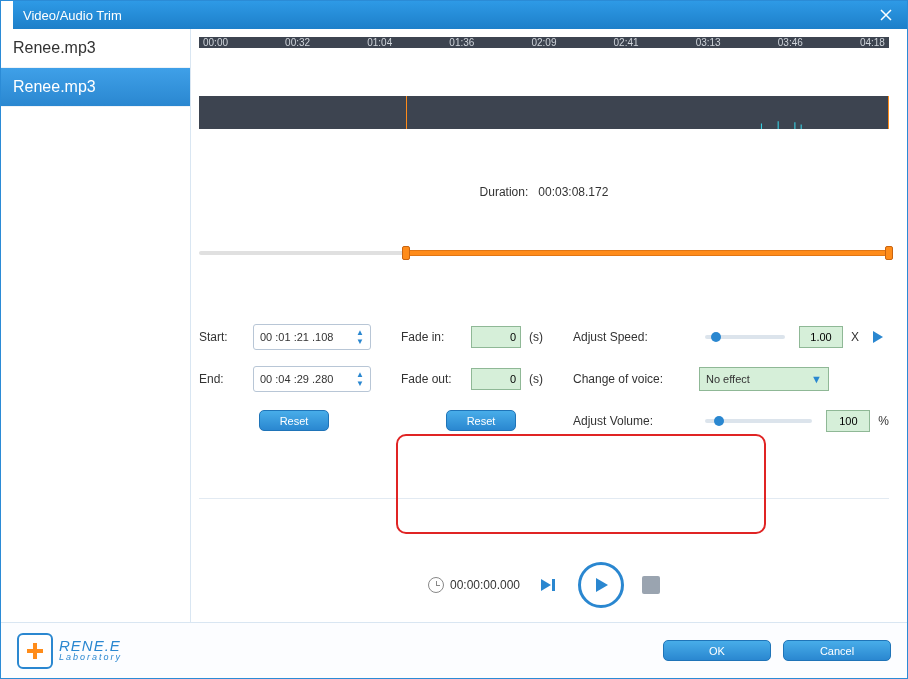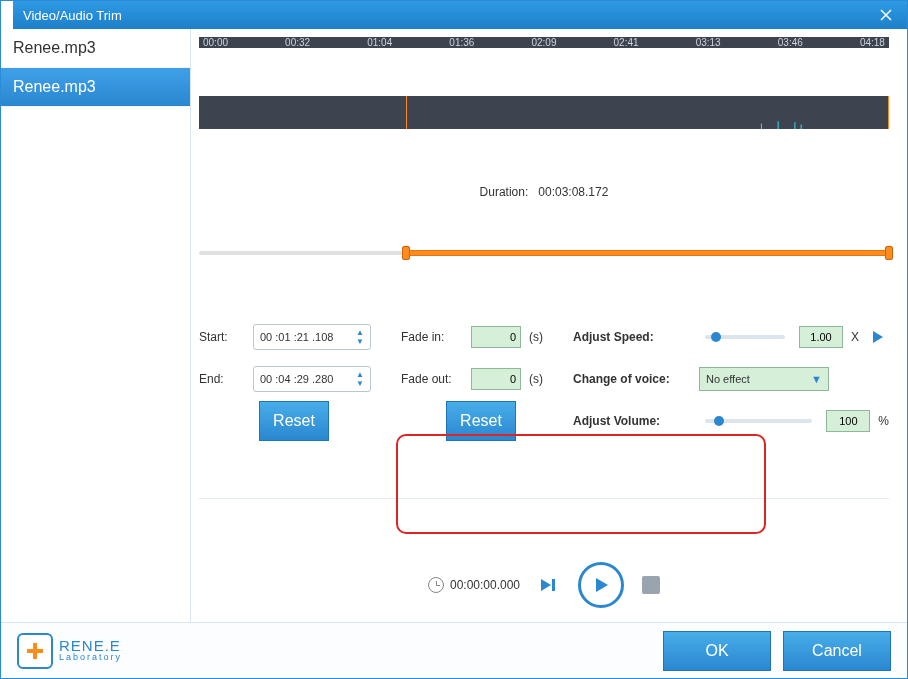--- a/index.html
+++ b/index.html
@@ -37,42 +37,42 @@
   .ctrl-row { display:flex; align-items:center; height: 42px; font-size:12px; color:#333; gap:8px; }
   .ctrl-row label { width: 46px; }
   .time-input { width: 118px; height: 26px; border:1px solid #b8c6d6; border-radius:3px; display:flex; align-items:center; justify-content:space-between; padding:0 4px 0 6px; font-size:11px; background:#fff; }
   .spinner-btns { display:flex; flex-direction:column; gap:1px; }
   .spinner-btns div { width:12px; height:8px; display:flex; align-items:center; justify-content:center; cursor:pointer; color:#2a87d0; font-size:8px; }
   .num-input { width: 50px; height:22px; background:#d6efd9; border:1px solid #8fb896; text-align:right; padding:0 4px; font-size:11px; }
   .speed-input { width: 44px; height:22px; background:#d6efd9; border:1px solid #8fb896; text-align:center; font-size:11px; }
   .slider-mini { flex:1; height:4px; background:#dce4ec; border-radius:2px; position:relative; margin:0 6px; }
   .slider-mini .dot { position:absolute; width:10px; height:10px; background:#2a87d0; border-radius:50%; top:50%; margin-top:-5px; cursor:pointer; }
 
-  .btn { height:40px; min-width:86px; background:linear-gradient(#48ade9,#2a87d0); color:#fff; border:1px solid #1f74b8; border-radius:0; font-size:16px; cursor:pointer; display:inline-flex; align-items:center; justify-content:center; }
+  .btn { height:21px; min-width:86px; background:linear-gradient(#48ade9,#2a87d0); color:#fff; border:1px solid #1f74b8; border-radius:5px; font-size:11px; cursor:pointer; display:inline-flex; align-items:center; justify-content:center; }
   .btn.reset { min-width:70px; }
   .select { width:130px; height:24px; background:#d6efd9; border:1px solid #8fb896; display:flex; align-items:center; justify-content:space-between; padding:0 6px; font-size:11px; cursor:pointer; }
   .select .caret { color:#2a87d0; }
 
-  .right-col .ctrl-row label.wide { width: 118px; font-weight: bold; }
+  .right-col .ctrl-row label.wide { width: 118px; }
   .play-icon-btn { width:22px; height:22px; display:flex; align-items:center; justify-content:center; cursor:pointer; }
   .play-icon-btn svg { fill:#2a87d0; }
 
   .hr { height:1px; background:#e2eaf2; margin:8px 0; }
 
   .playback-bar { display:flex; align-items:center; justify-content:center; gap:18px; padding:8px 0; }
   .clock-row { display:flex; align-items:center; gap:6px; font-size:12px; color:#333; }
   .big-play { width:46px; height:46px; border:3px solid #2a87d0; border-radius:50%; display:flex; align-items:center; justify-content:center; cursor:pointer; }
   .big-play svg { fill:#2a87d0; }
   .stop-btn { width:18px; height:18px; background:#9aa4b0; border-radius:2px; cursor:pointer; }
   .jump-btn svg { fill:#2a87d0; }
 
   .footer { position:absolute; left:0; right:0; bottom:0; height:56px; border-top:1px solid #d9e6f2; display:flex; align-items:center; justify-content:space-between; padding:0 16px; background:#fcfdff; }
   .logo { display:flex; align-items:center; gap:6px; }
   .logo-badge { width:36px; height:36px; border:2px solid #2a87d0; border-radius:6px; display:flex; align-items:center; justify-content:center; background:#fff; }
-  .logo-text { font-family: Georgia, serif; color:#2a87d0; font-size:15px; letter-spacing:1px; line-height:0.95; }
+  .logo-text { font-family: Georgia, serif; font-style:italic; color:#2a87d0; font-size:15px; letter-spacing:1px; line-height:0.95; }
   .logo-text .sub { font-size:9px; letter-spacing:2px; }
   .footer-btns { display:flex; gap:12px; }
   .footer-btns .btn { min-width:108px; }
 </style>
 </head>
 <body>
 
 <div class="titlebar">
   <span>Video/Audio Trim</span>
   <span class="close">

